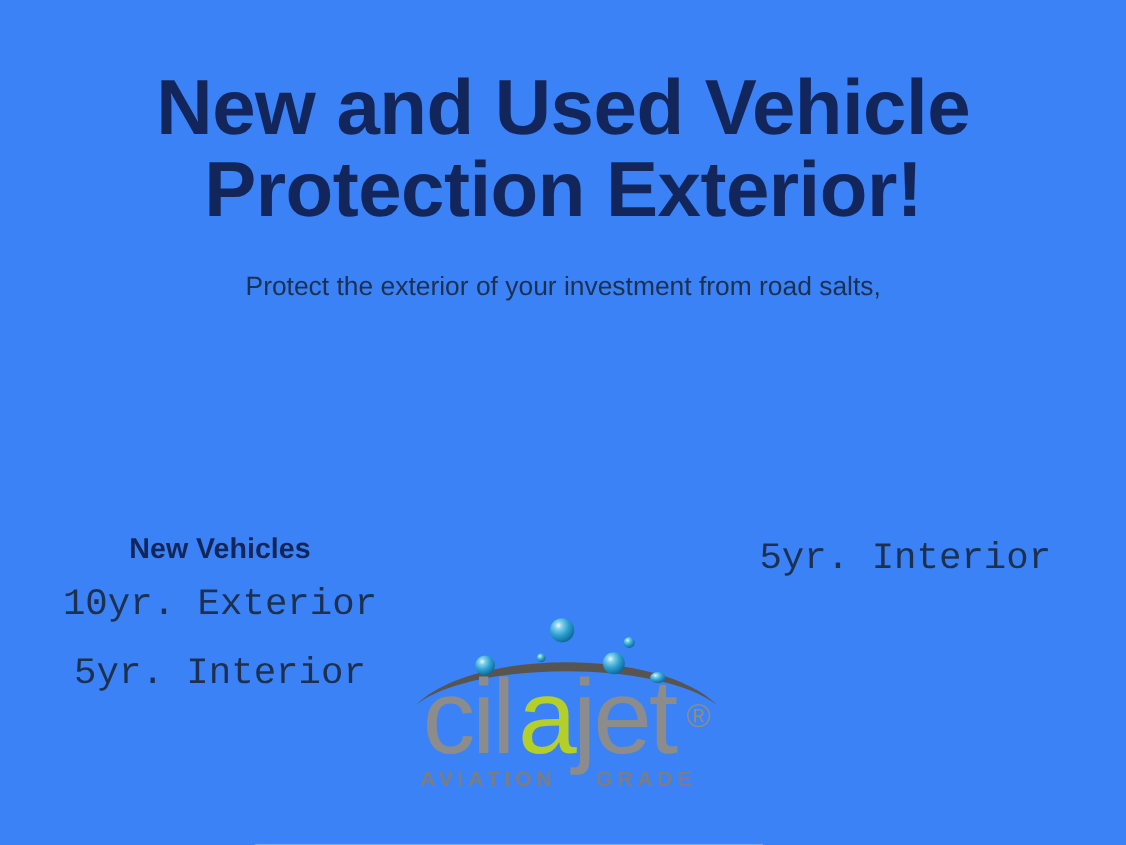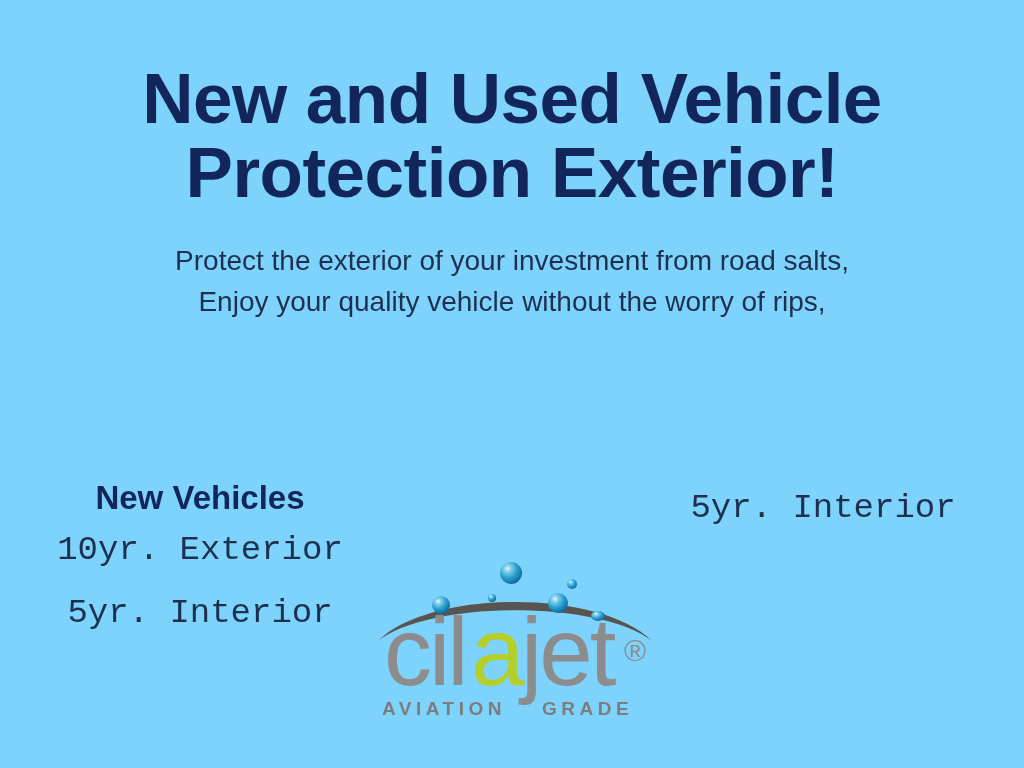--- a/index.html
+++ b/index.html
@@ -10,21 +10,21 @@
     width: 1024px;
     height: 768px;
     background: #ffffff;
     font-family: "Liberation Sans", sans-serif;
     overflow: hidden;
   }
   #slide {
     position: relative;
     width: 1024px;
     height: 768px;
-    background: #7dd3fc;
+    background: #3b82f6;
   }
 
   
   .title-block {
     position: absolute;
     top: 62px;
     left: 0;
     width: 1024px;
     text-align: center;
   }
@@ -43,40 +43,40 @@
     position: absolute;
     top: 240px;
     left: 0;
     width: 1024px;
     text-align: center;
   }
   .subtext-line {
     color: #1d3050;
     font-family: "Liberation Sans", sans-serif;
     font-weight: normal;
-    font-size: 28px;
+    font-size: 24px;
     line-height: 41px;
     white-space: nowrap;
   }
 
   
   .col {
     position: absolute;
     top: 477px;
     width: 360px;
     text-align: center;
   }
   .col-left  { left: 20px; }
   .col-right { left: 643px; }
 
   .col-heading {
     color: #13265b;
     font-family: "Liberation Sans", sans-serif;
     font-weight: bold;
-    font-size: 33px;
+    font-size: 26px;
     line-height: 42px;
     white-space: nowrap;
   }
   .col-item {
     color: #1d3050;
     font-family: Liberation Mono, monospace;
     font-weight: normal;
     font-size: 34px;
     line-height: 63px;
     white-space: nowrap;
@@ -97,21 +97,20 @@
 
 <div id="slide">
 
   <div class="title-block">
     <div class="title-line">New and Used Vehicle</div>
     <div class="title-line">Protection Exterior!</div>
   </div>
 
   <div class="subtext-block">
     <div class="subtext-line">Protect the exterior of your investment from road salts,</div>
-    <div class="subtext-line">Enjoy your quality vehicle without the worry of rips,</div>
   </div>
 
   <div class="col col-left">
     <div class="col-heading">New Vehicles</div>
     <div class="col-item">10yr. Exterior</div>
     <div class="col-item">5yr. Interior</div>
   </div>
 
   <div class="col col-right">
     <div class="col-item">5yr. Interior</div>

